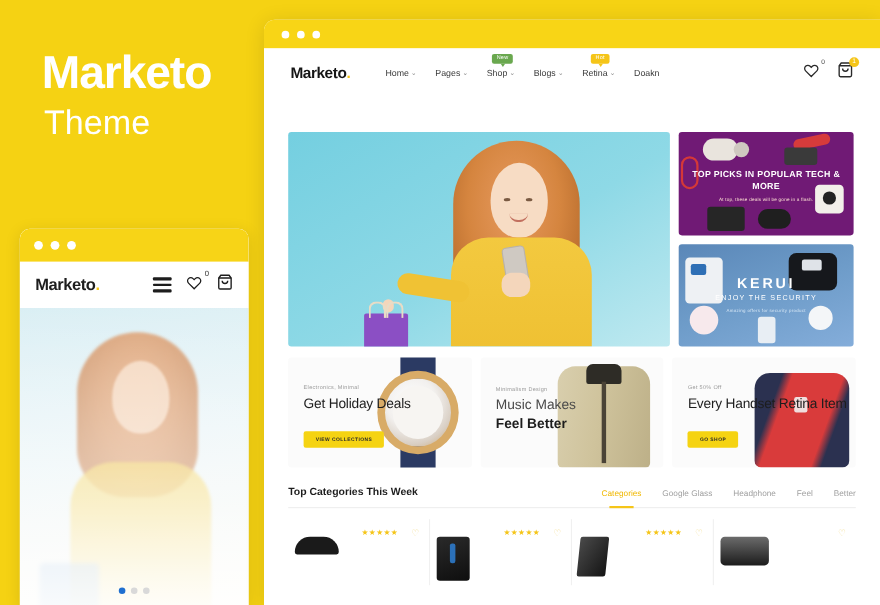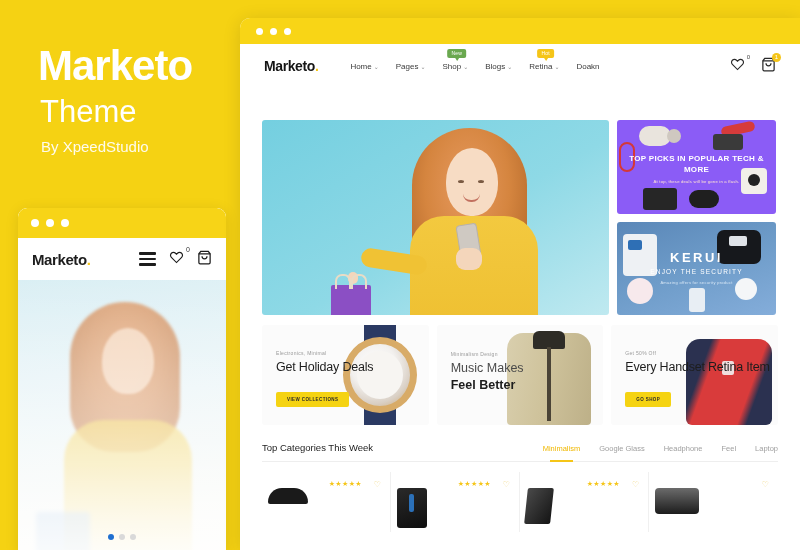--- a/index.html
+++ b/index.html
@@ -204,21 +204,21 @@
   .h-handline {
     position:absolute; left:86px; top:152px; width:10px; height:12px;
     background:#f4d6bb; border-radius:5px;
   }
 
   .hero-side { display:flex; flex-direction:column; gap:8px; }
   .side-banner {
     width:159px; height:93.5px; border-radius:3px; overflow:hidden;
     position:relative;
   }
-  .sb1 { background:#8b5cf6; }
+  .sb1 { background:#701a75; }
   .sb1 .t1 {
     position:absolute; left:0; right:0; top:34px; text-align:center;
     color:#fff; font-size:8px; font-weight:bold; letter-spacing:.3px; line-height:1.35;
   }
   .sb1 .t2 {
     position:absolute; left:0; right:0; top:59px; text-align:center;
     color:#ffe3d4; font-size:4.2px; letter-spacing:.2px;
   }
   .sb2 { background:linear-gradient(160deg,#5a87b8 0%,#6e9cc9 50%,#84adda 100%); }
   .sb2 .t1 {
@@ -277,21 +277,21 @@
     position:absolute; left:26px; top:-2px; width:32px; height:18px;
     background:#2e2c26; border-radius:6px 6px 2px 2px;
   }
   .jacket-zip { position:absolute; left:40px; top:14px; width:4px; height:74px; background:#4a4336; }
 
   
   .cat-head {
     display:flex; align-items:flex-end; margin-top:17px;
     border-bottom:1px solid #eee; padding-bottom:8px;
   }
-  .cat-title { font-size:9.5px; font-weight:normal; color:#1d1d1d;text-align:right; }
+  .cat-title { font-size:9.5px; font-weight:bold; color:#1d1d1d;text-align:right; }
   .cat-tabs { margin-left:auto; display:flex; gap:19px; }
   .cat-tab { font-size:7.5px; color:#a0a0a0; position:relative; }
   .cat-tab.active { color:#f0b800; }
   .cat-tab.active::after {
     content:""; position:absolute; left:20%; right:20%; bottom:-9px;
     height:2px; background:#f5c518;
   }
 
   .prow { display:flex; margin-top:10px; }
   .pcard {
@@ -307,21 +307,20 @@
   .pj2::after { content:""; position:absolute; left:12px; top:6px; width:5px; height:18px; background:#2e7fd4; border-radius:2px; opacity:.85; }
   .pj3 { width:26px; height:36px; background:linear-gradient(120deg,#4a4a4a,#141414); border-radius:2px; transform:skewX(-6deg); }
   .pj4 { width:44px; height:26px; background:linear-gradient(180deg,#6b6b6b,#1c1c1c); border-radius:4px; }
 </style>
 </head>
 <body>
 
 <div class="promo">
   <div class="promo-title">Marketo</div>
   <div class="promo-sub">Theme</div>
-  <div class="promo-by">By XpeedStudio</div>
 </div>
 
 <div class="mobile">
   <div class="mobile-chrome">
     <span class="dot"></span>
     <span class="dot"></span>
     <span class="dot"></span>
   </div>
   <div class="mobile-nav">
     <span class="m-logo"><span>Marketo</span><i>.</i></span>
@@ -492,25 +491,25 @@
           </div>
         <div class="eyebrow">Get 50% Off</div>
         <div class="h1">Every Handset Retina Item</div>
         <div class="btn">GO SHOP</div>
       </div>
     </div>
 
     <div class="cat-head">
       <div class="cat-title">Top Categories This Week</div>
       <div class="cat-tabs">
-        <span class="cat-tab active">Minimalism</span>
+        <span class="cat-tab active">Categories</span>
         <span class="cat-tab">Google Glass</span>
         <span class="cat-tab">Headphone</span>
         <span class="cat-tab">Feel</span>
-        <span class="cat-tab">Laptop</span>
+        <span class="cat-tab">Better</span>
       </div>
     </div>
 
     <div class="prow">
       <div class="pcard">
         <div class="pimg pj1"></div>
         <div class="stars">★★★★★</div>
         <div class="pheart">♡</div>
       </div>
       <div class="pcard">

